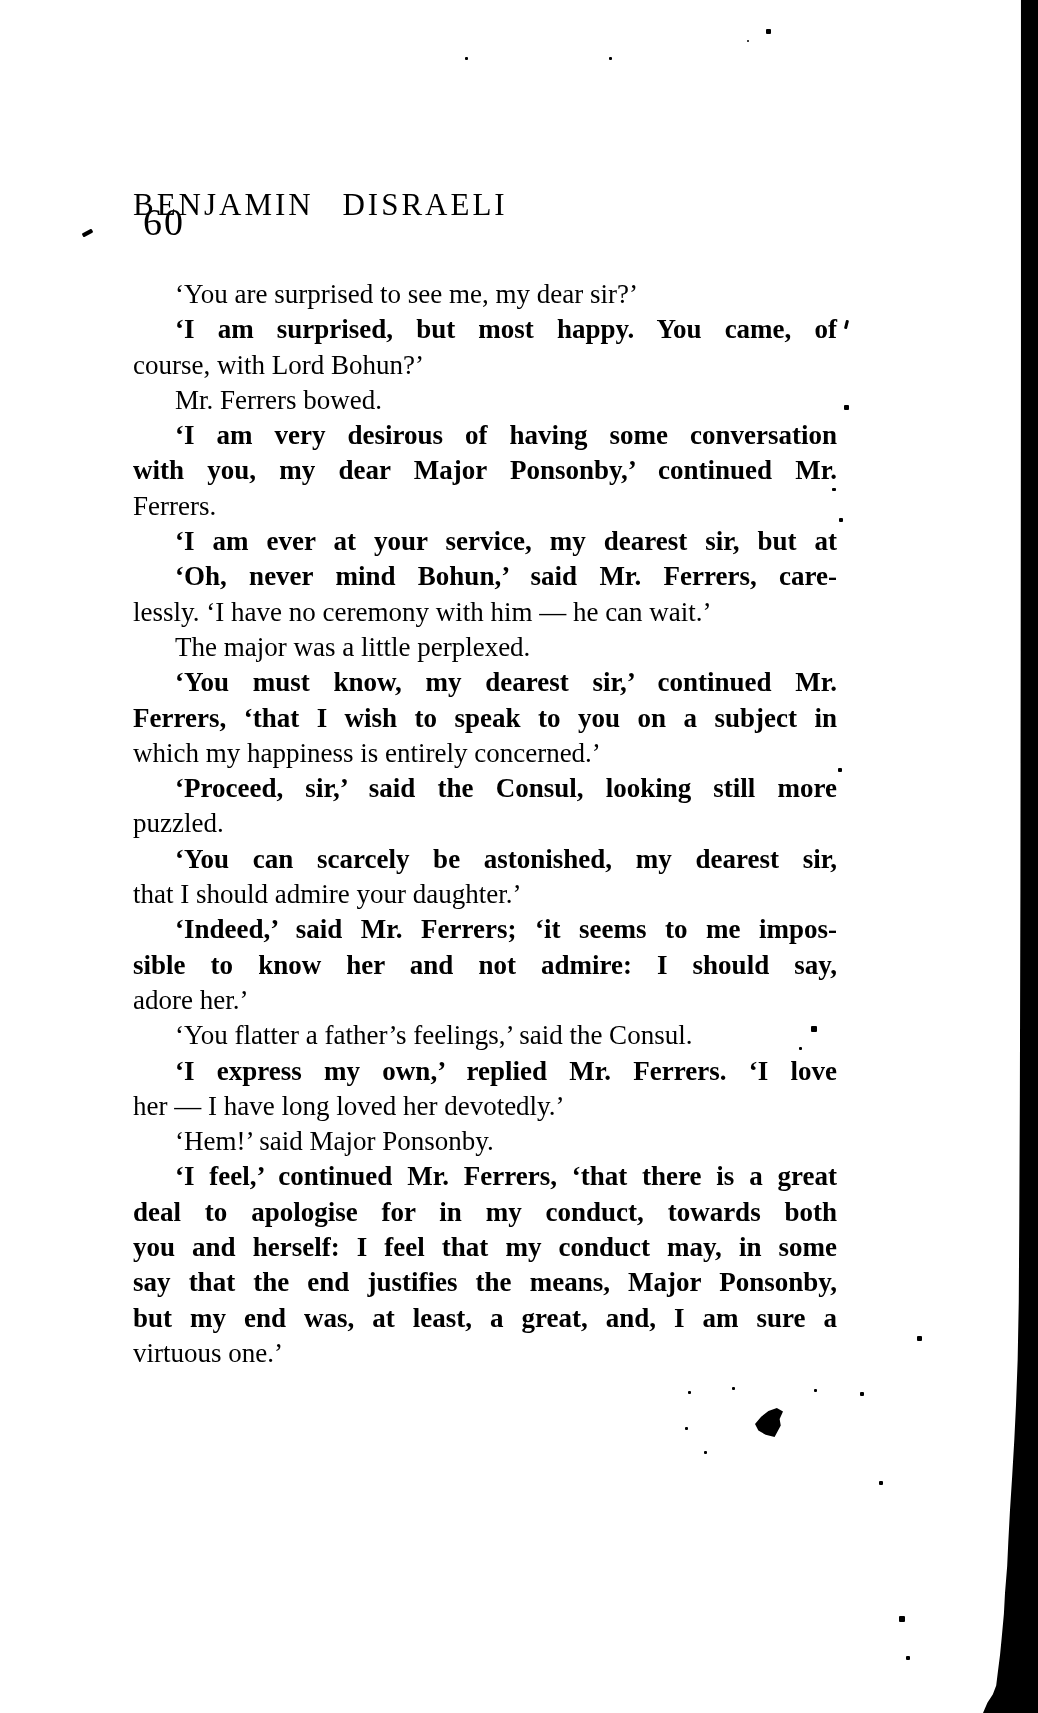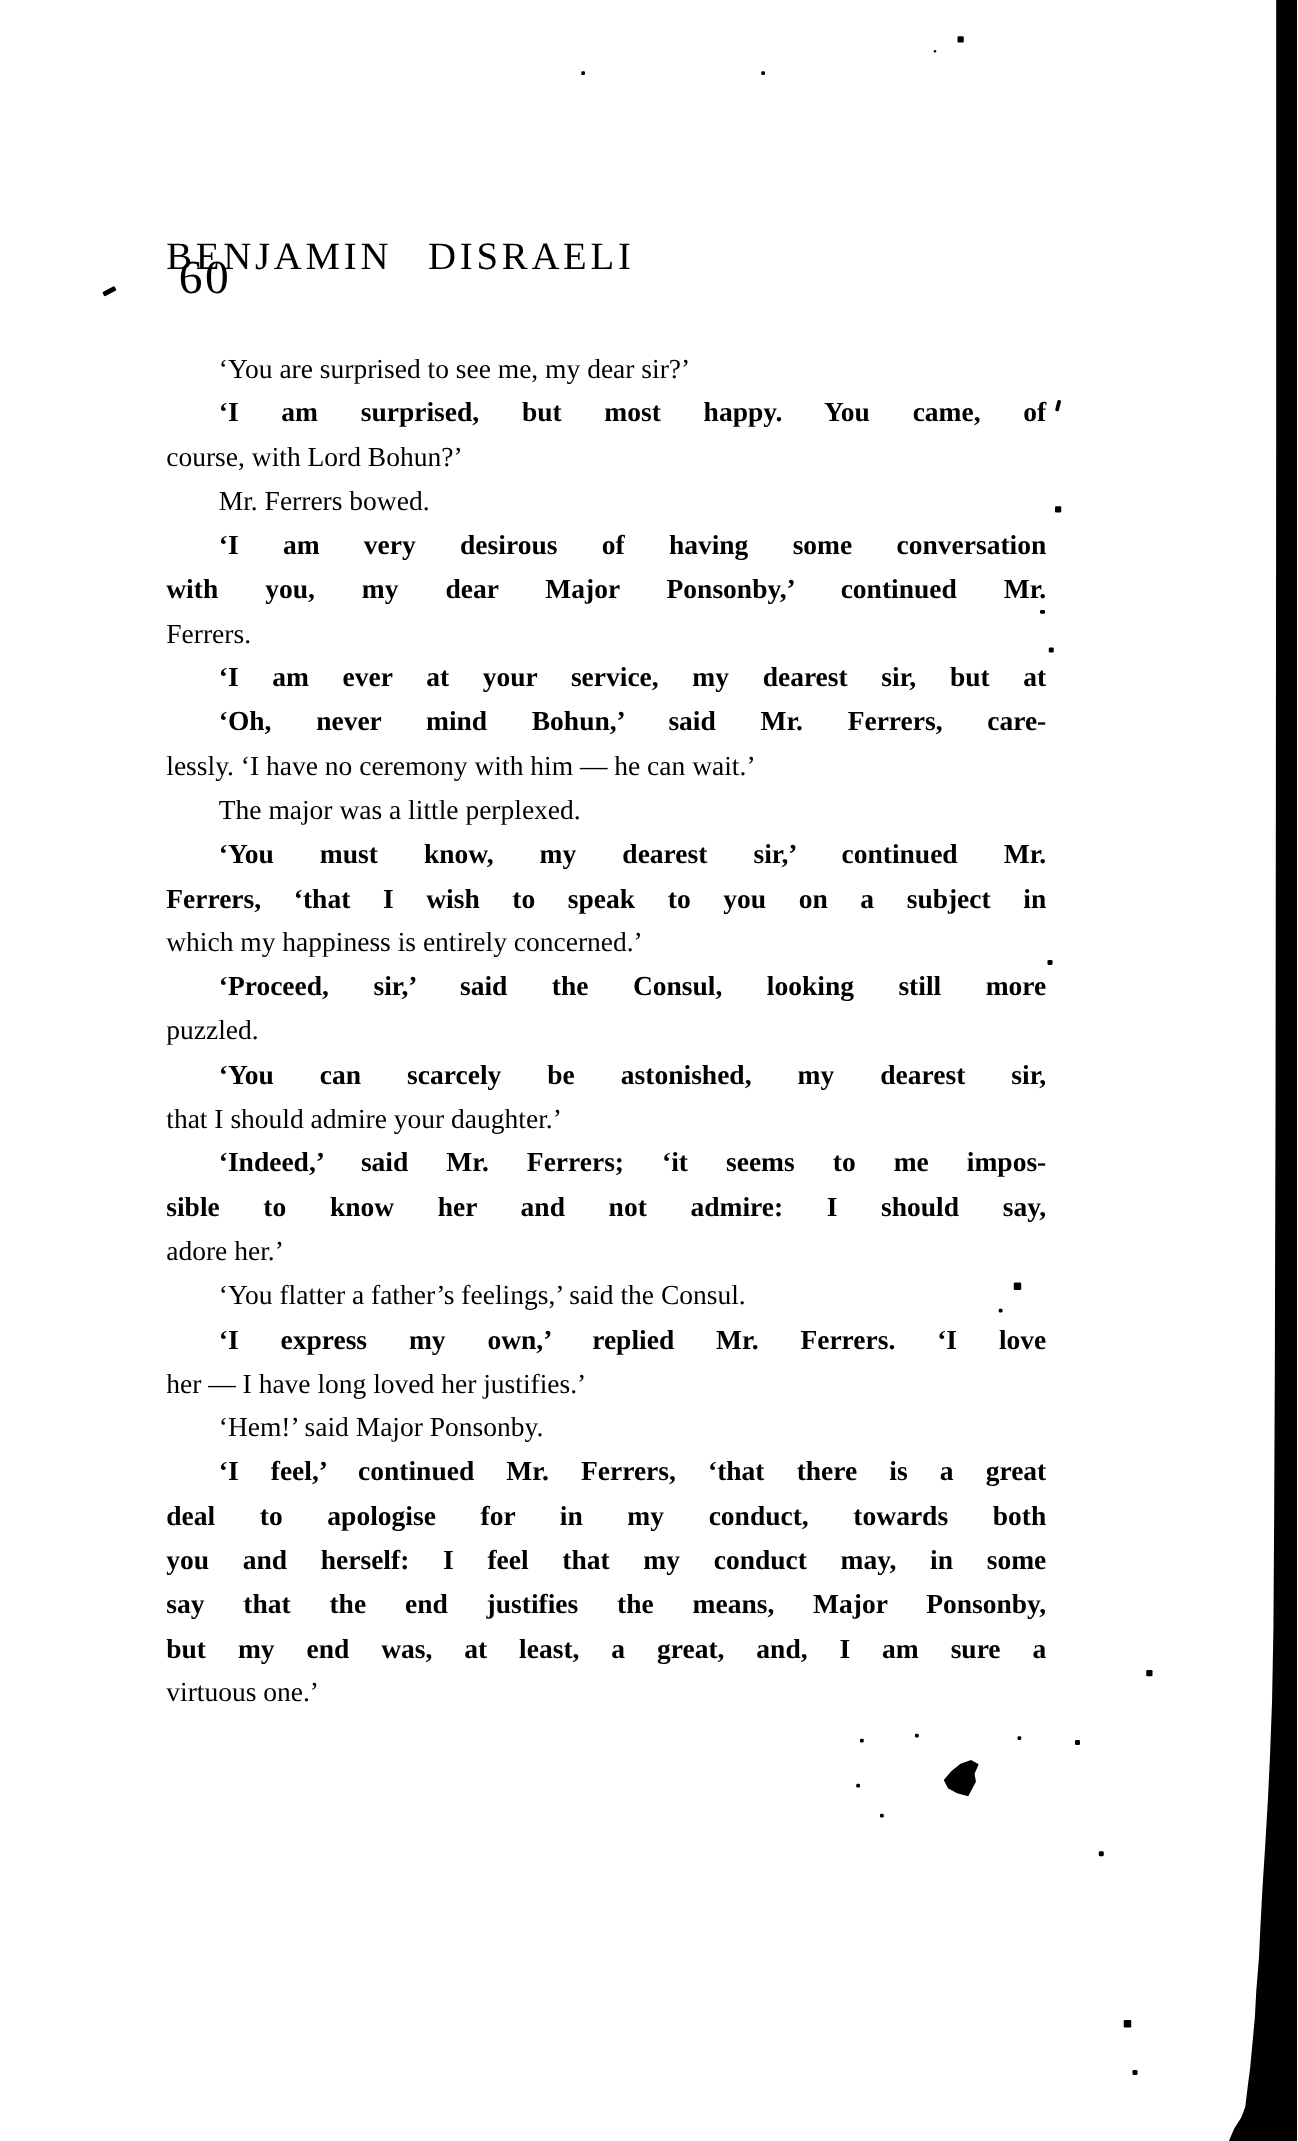--- a/index.html
+++ b/index.html
@@ -28,21 +28,21 @@
     font-size: 31px;
     letter-spacing: 3px;
     word-spacing: 18px;
     white-space: nowrap;
   }
   .text-block {
     position: absolute;
     left: 133px;
     top: 277px;
     width: 704px;
-    font-size: 22px;
+    font-size: 27px;
     line-height: 35.3px;
   }
   .para { margin: 0; }
   .line { display: block; }
   .line.just { text-align: justify; text-align-last: justify; font-weight: bold; }
   .line.last { text-align: left; text-align-last: left; }
   .line.indent { text-indent: 42px; }
   .edge-bar {
     position: absolute;
     top: 0;
@@ -120,21 +120,21 @@
       <div class="para">
         <div class="line indent just">‘Indeed,’ said Mr. Ferrers; ‘it seems to me impos-</div>
         <div class="line just">sible to know her and not admire: I should say,</div>
         <div class="line last">adore her.’</div>
       </div>
       <div class="para">
         <div class="line indent last">‘You flatter a father’s feelings,’ said the Consul.</div>
       </div>
       <div class="para">
         <div class="line indent just">‘I express my own,’ replied Mr. Ferrers.  ‘I love</div>
-        <div class="line last">her — I have long loved her justifies.’</div>
+        <div class="line last">her — I have long loved her devotedly.’</div>
       </div>
       <div class="para">
         <div class="line indent last">‘Hem!’ said Major Ponsonby.</div>
       </div>
       <div class="para">
         <div class="line indent just">‘I feel,’ continued Mr. Ferrers, ‘that there is a great</div>
         <div class="line just">deal to apologise for in my conduct, towards both</div>
         <div class="line just">you and herself: I feel that my conduct may, in some</div>
         <div class="line just">say that the end justifies the means, Major Ponsonby,</div>
         <div class="line just">but my end was, at least, a great, and, I am sure a</div>

